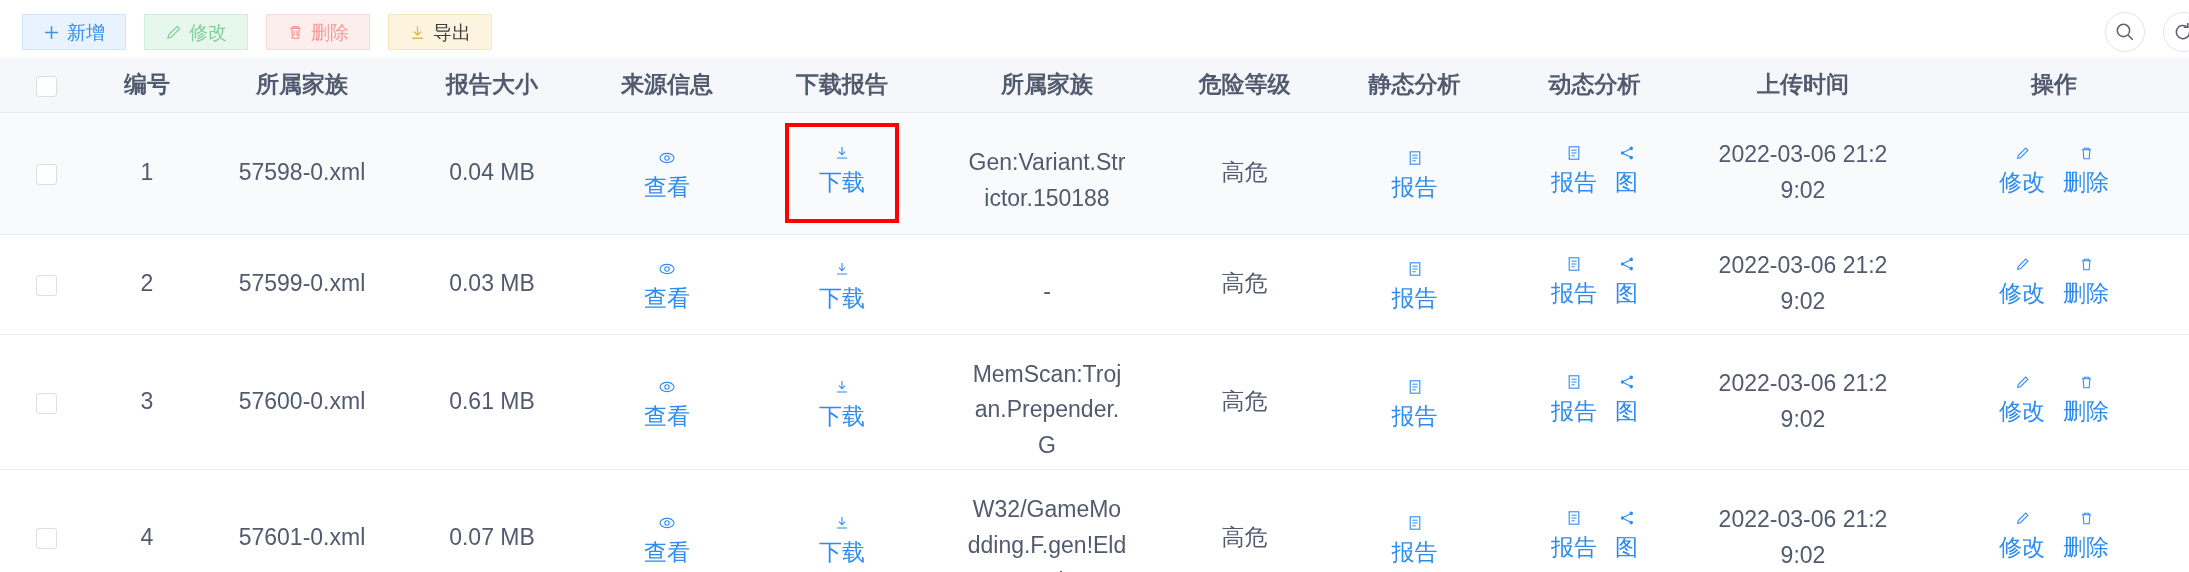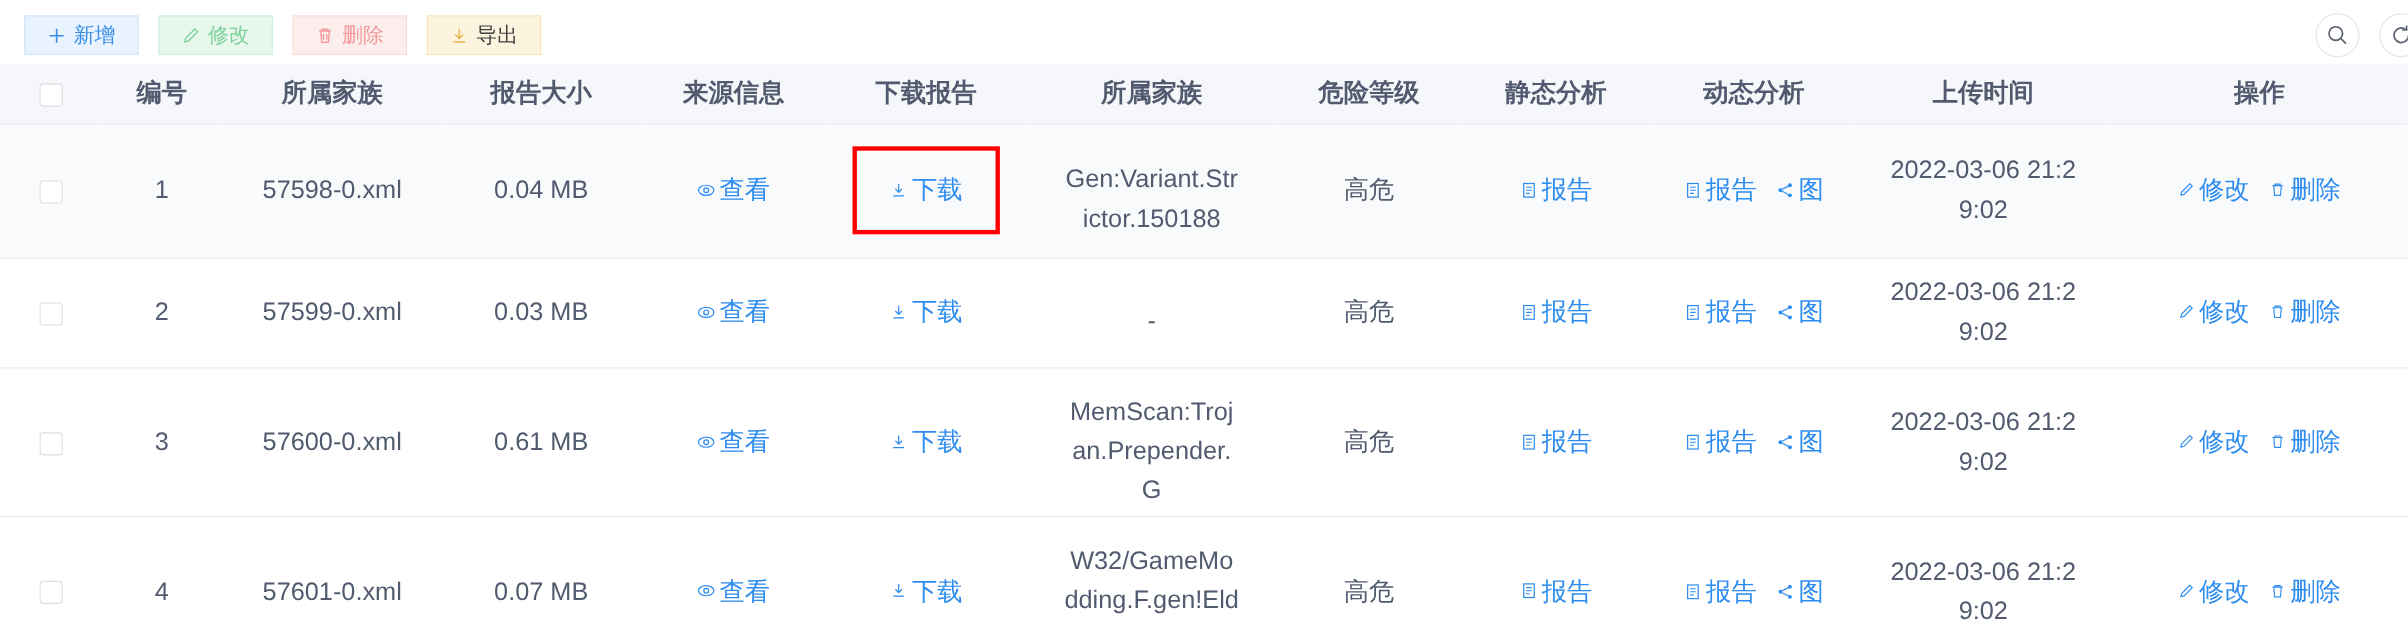--- a/index.html
+++ b/index.html
@@ -105,20 +105,21 @@
   }
 
   
   .lnk {
     color: #2d8cf0;
     cursor: pointer;
     display: inline-flex;
     align-items: center;
     gap: 4px;
     white-space: nowrap;
+    flex-direction: column;
   }
   .lnk + .lnk { margin-left: 18px; }
   .cell-flex { display: flex; align-items: center; justify-content: center; }
 
   .dl-box {
     display: inline-flex;
     align-items: center;
     justify-content: center;
     padding: 18px 30px;
     border: 4px solid #ff0000;

